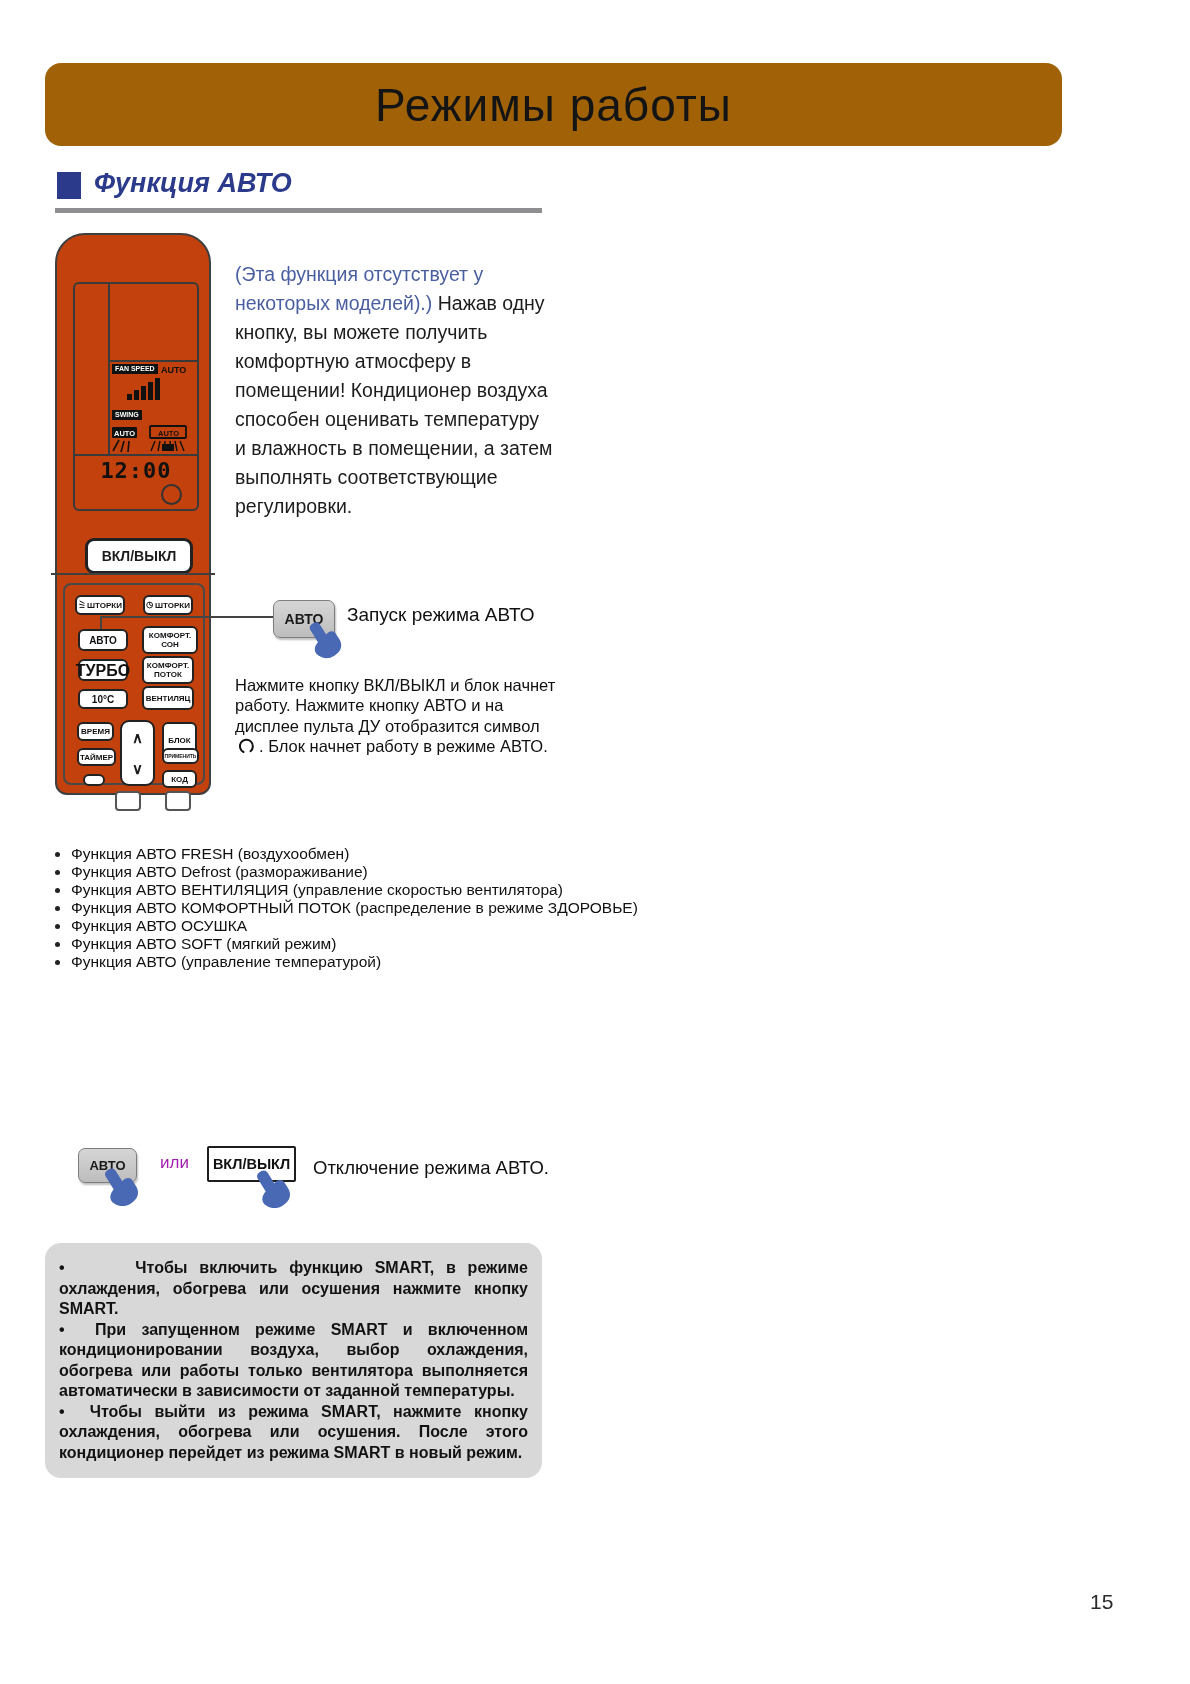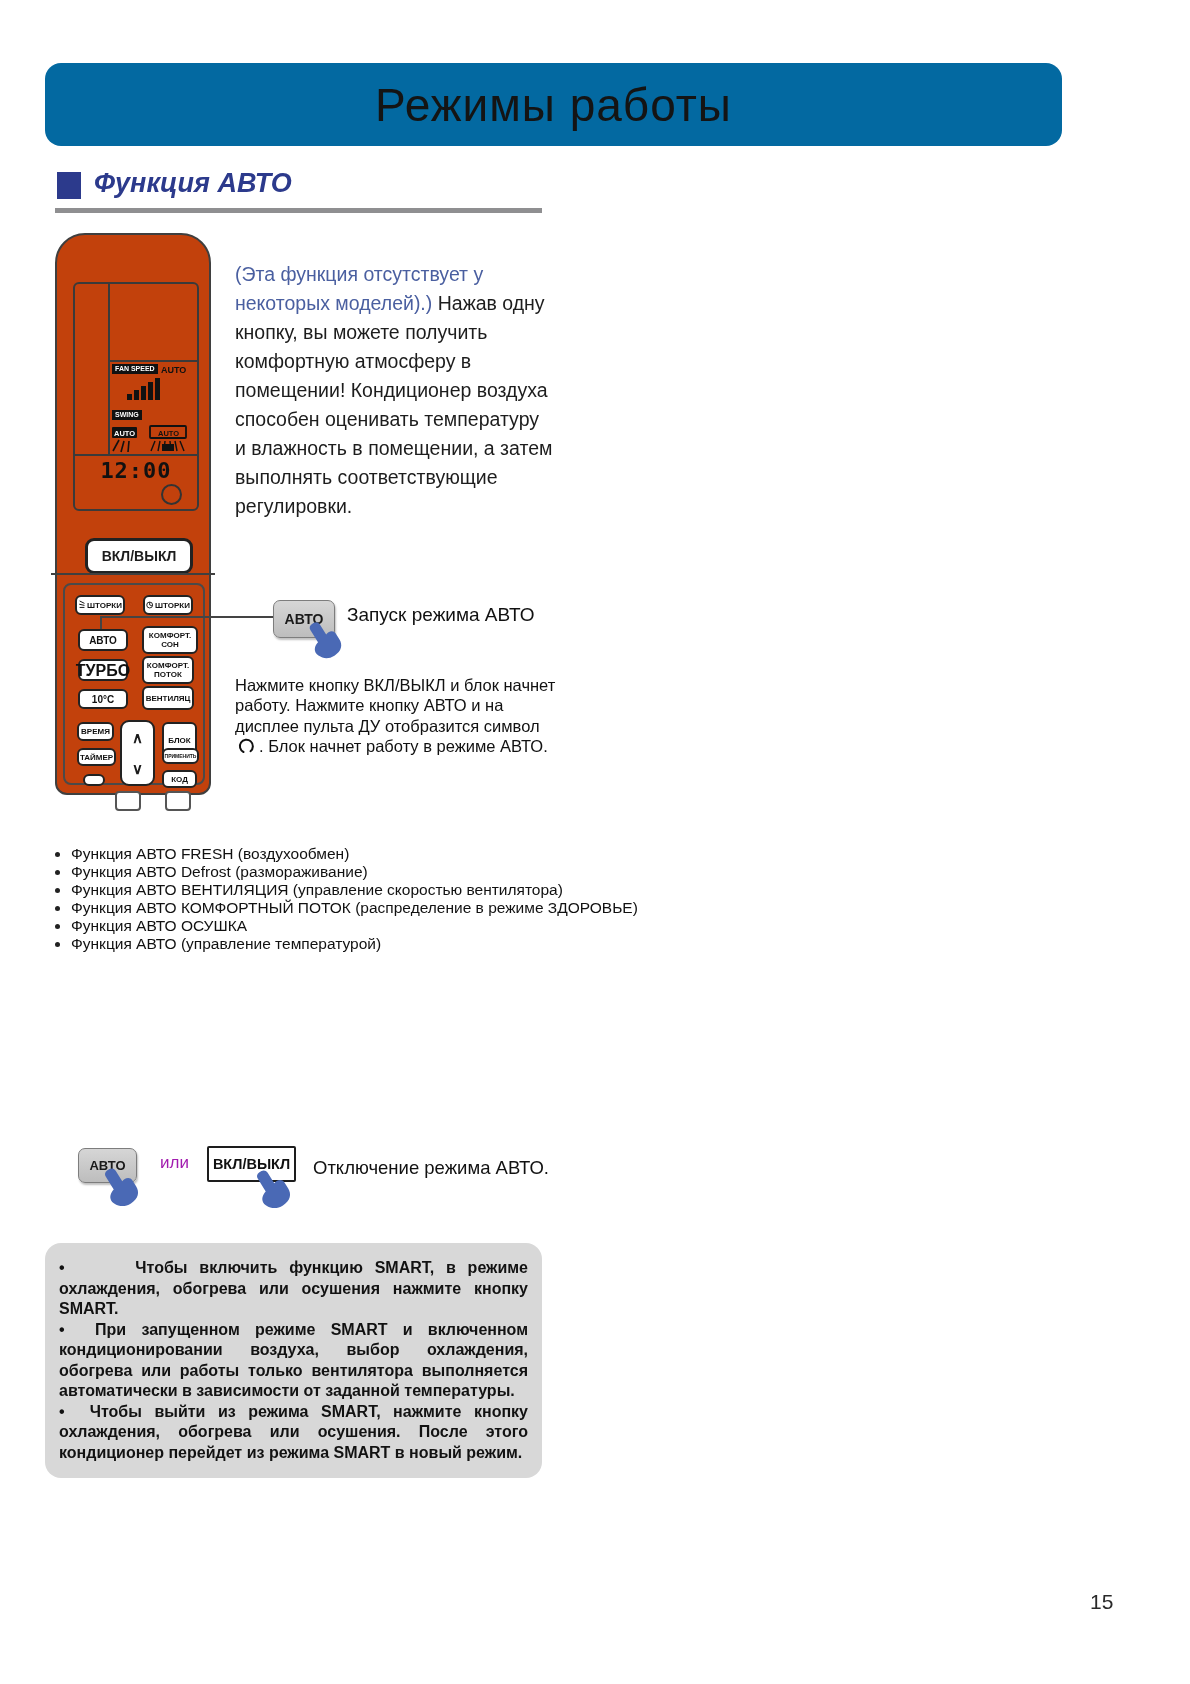--- a/index.html
+++ b/index.html
@@ -1,21 +1,21 @@
 <!DOCTYPE html>
 <html><head>
 <meta charset="utf-8">
 <style>
   html,body{margin:0;padding:0;background:#fff;}
   #page{position:relative;width:1190px;height:1684px;background:#ffffff;
         font-family:"Liberation Sans",sans-serif;color:#1c1c1c;overflow:hidden;}
   .abs{position:absolute;}
 
   
-  .banner{left:45px;top:63px;width:1017px;height:83px;background:#0369a1;
+  .banner{left:45px;top:63px;width:1017px;height:83px;background:#a16207;
           border-radius:16px;display:flex;align-items:center;justify-content:center;}
   .banner h1{margin:0;font-size:46px;font-weight:400;color:#141414;letter-spacing:1px;}
   .sect-sq{left:57px;top:172px;width:24px;height:27px;background:#2c3a8c;}
   .sect-title{left:94px;top:168px;font-size:27px;font-style:italic;font-weight:bold;color:#2c3a8c;text-align:right;}
   .sect-underline{left:55px;top:208px;width:487px;height:5px;background:#8f8f91;}
 
   
   .remote{left:55px;top:233px;width:152px;height:558px;border:2px solid #3f3f3f;
           border-radius:30px 30px 12px 12px;background:#c2410c;}
   .lcd{position:absolute;left:16px;top:47px;width:122px;height:225px;
@@ -200,20 +200,21 @@
   <p class="abs para2"><span>Нажмите кнопку ВКЛ/ВЫКЛ и блок начнет работу. Нажмите кнопку АВТО и на дисплее пульта ДУ отобразится символ</span><span class="sym"><svg width="18" height="18" viewBox="0 0 18 18">
           <path d="M5.5 15 A6.5 6.5 0 1 1 12.5 14.2" fill="none" stroke="#111" stroke-width="2" stroke-linecap="round"></path>
         </svg></span><span>. Блок начнет работу в режиме АВТО.</span></p>
 
   <ul class="abs features">
     <li>Функция АВТО FRESH (воздухообмен)</li>
     <li>Функция АВТО Defrost (размораживание)</li>
     <li>Функция АВТО ВЕНТИЛЯЦИЯ (управление скоростью вентилятора)</li>
     <li>Функция АВТО КОМФОРТНЫЙ ПОТОК (распределение в режиме ЗДОРОВЬЕ)</li>
     <li>Функция АВТО ОСУШКА</li>
+    <li>Функция АВТО SOFT (мягкий режим)</li>
     <li>Функция АВТО (управление температурой)</li>
   </ul>
 
   <div class="abs gbtn stop-auto">АВТО</div>
   <svg class="abs hand" style="left:98px;top:1164px;transform:rotate(-32deg);" width="44" height="44" viewBox="0 0 32 32">
     <path fill="#4a69b5" d="M14 1.5c-1.8 0-3.2 1.4-3.2 3.2v11c-1.5.4-3.1 1.2-4.2 2.3-1.7 1.7-2 4.3-.9 6.5C7.6 28.6 11 31 16 31c6.5 0 9.8-3.6 9.8-8.6v-5.2c0-2.3-1.9-3.7-4.2-3.7-.8 0-1.6.2-2.4.5V4.7c0-1.8-1.4-3.2-3.2-3.2z"></path>
   </svg>
   <div class="abs or-label">или</div>
   <div class="abs stop-power">ВКЛ/ВЫКЛ</div>
   <svg class="abs hand" style="left:250px;top:1166px;transform:rotate(-32deg);" width="44" height="44" viewBox="0 0 32 32">

